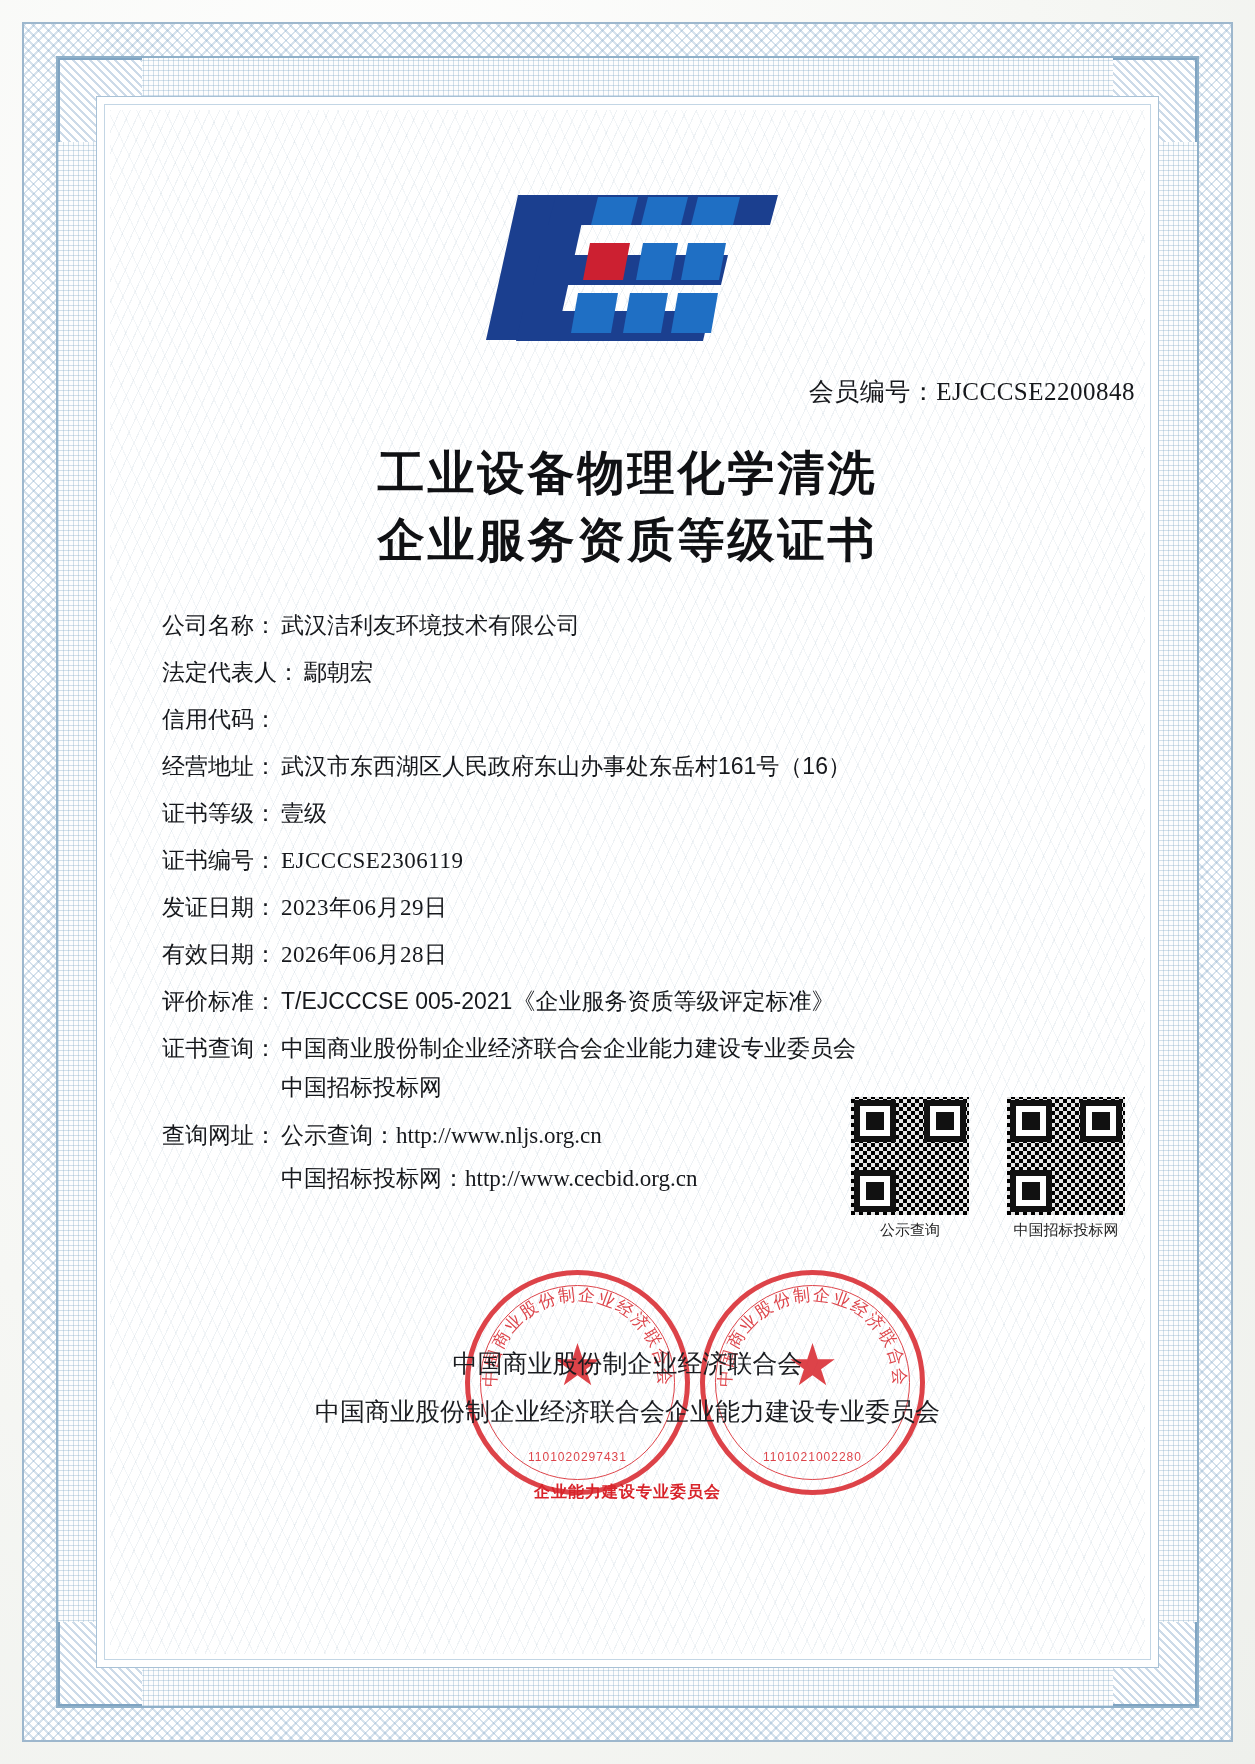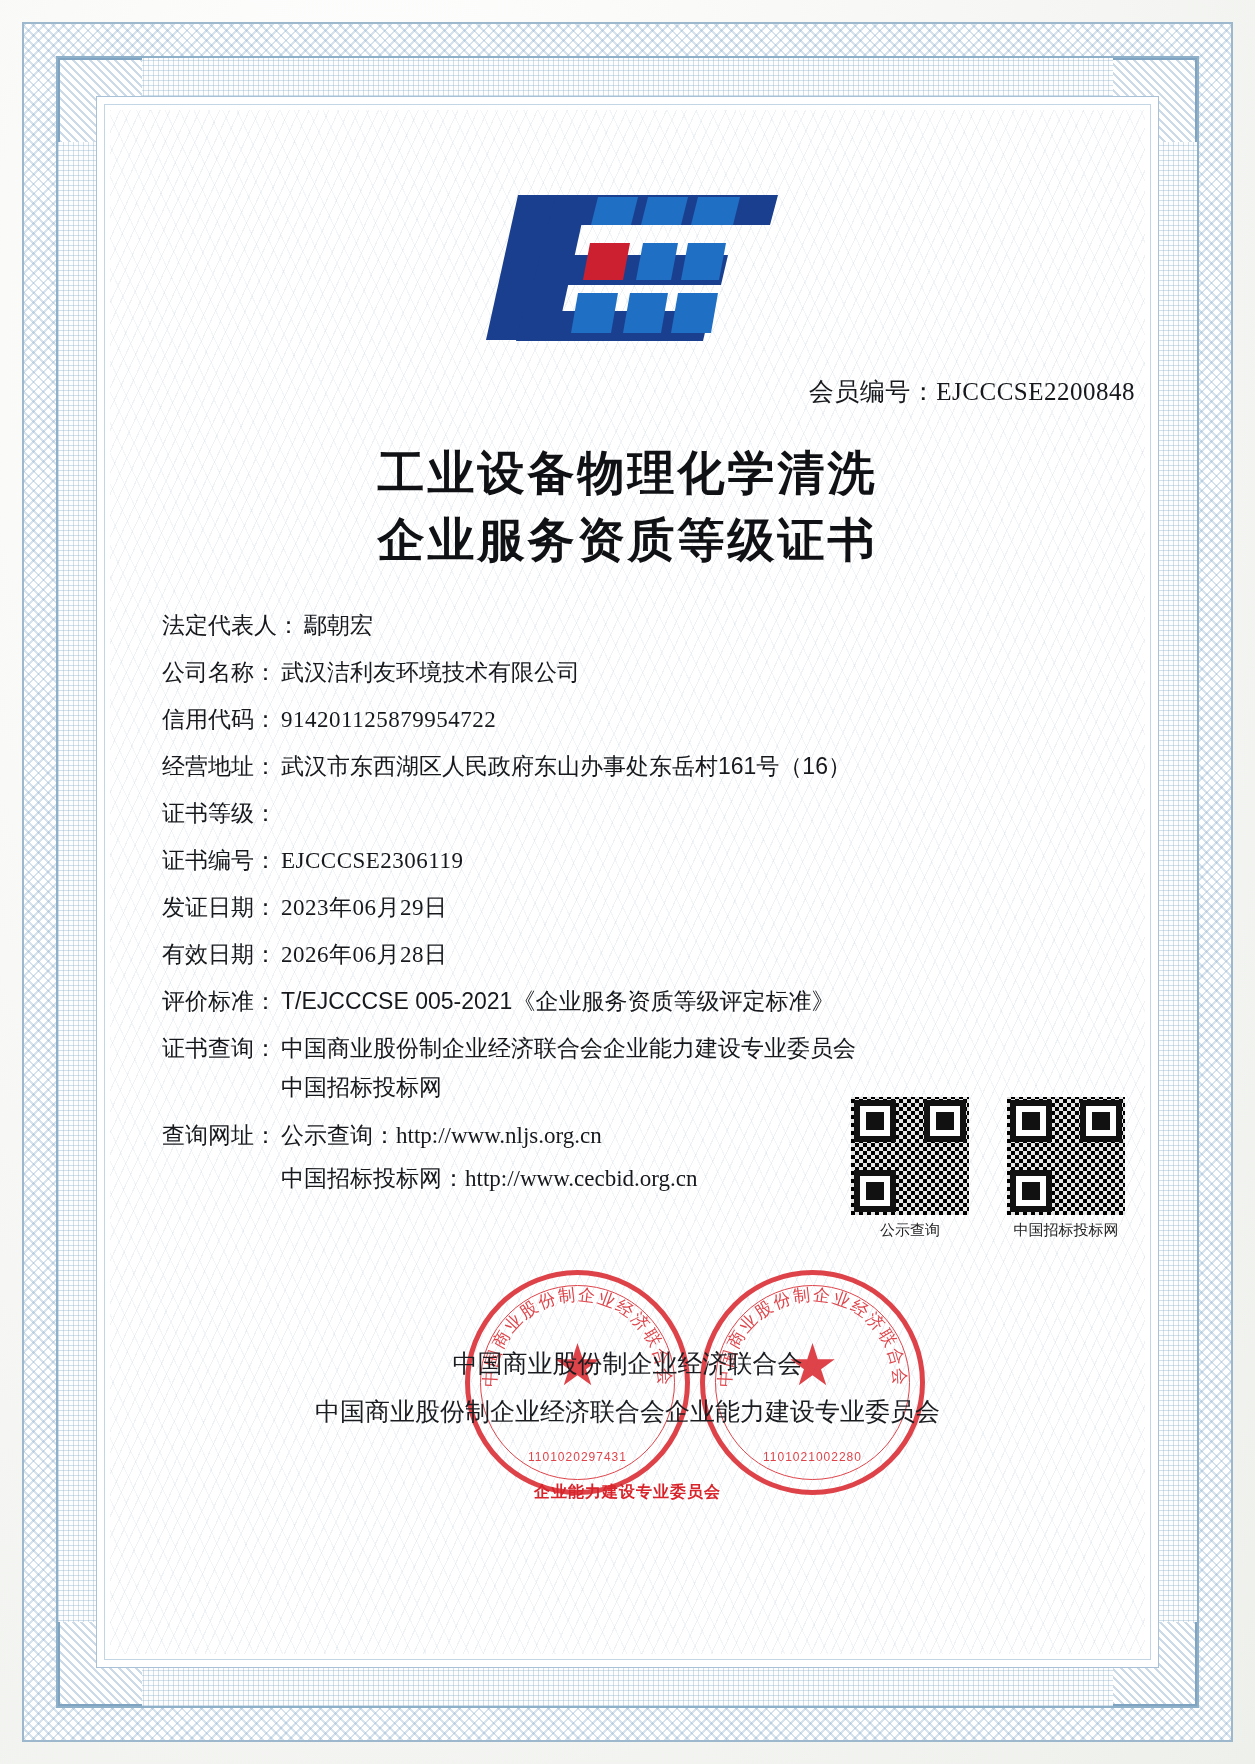--- a/index.html
+++ b/index.html
@@ -207,37 +207,37 @@
       <span>会员编号：</span><span class="val">EJCCCSE2200848</span>
     </div>
 
     <div class="title">
       <span class="l1">工业设备物理化学清洗</span>
       <span class="l2">企业服务资质等级证书</span>
     </div>
 
     <div class="fields">
       <div class="row">
+        <span class="k">公司名称：</span>
+        <span class="v">武汉洁利友环境技术有限公司</span>
+      </div>
+      <div class="row">
         <span class="k">法定代表人：</span>
         <span class="v">鄢朝宏</span>
       </div>
       <div class="row">
-        <span class="k">公司名称：</span>
-        <span class="v">武汉洁利友环境技术有限公司</span>
-      </div>
-      <div class="row">
         <span class="k">信用代码：</span>
-        <span class="v serif">914201125879954722</span>
       </div>
       <div class="row">
         <span class="k">经营地址：</span>
         <span class="v">武汉市东西湖区人民政府东山办事处东岳村161号（16）</span>
       </div>
       <div class="row">
         <span class="k">证书等级：</span>
+        <span class="v">壹级</span>
       </div>
       <div class="row">
         <span class="k">证书编号：</span>
         <span class="v serif">EJCCCSE2306119</span>
       </div>
       <div class="row">
         <span class="k">发证日期：</span>
         <span class="v serif">2023年06月29日</span>
       </div>
       <div class="row">

